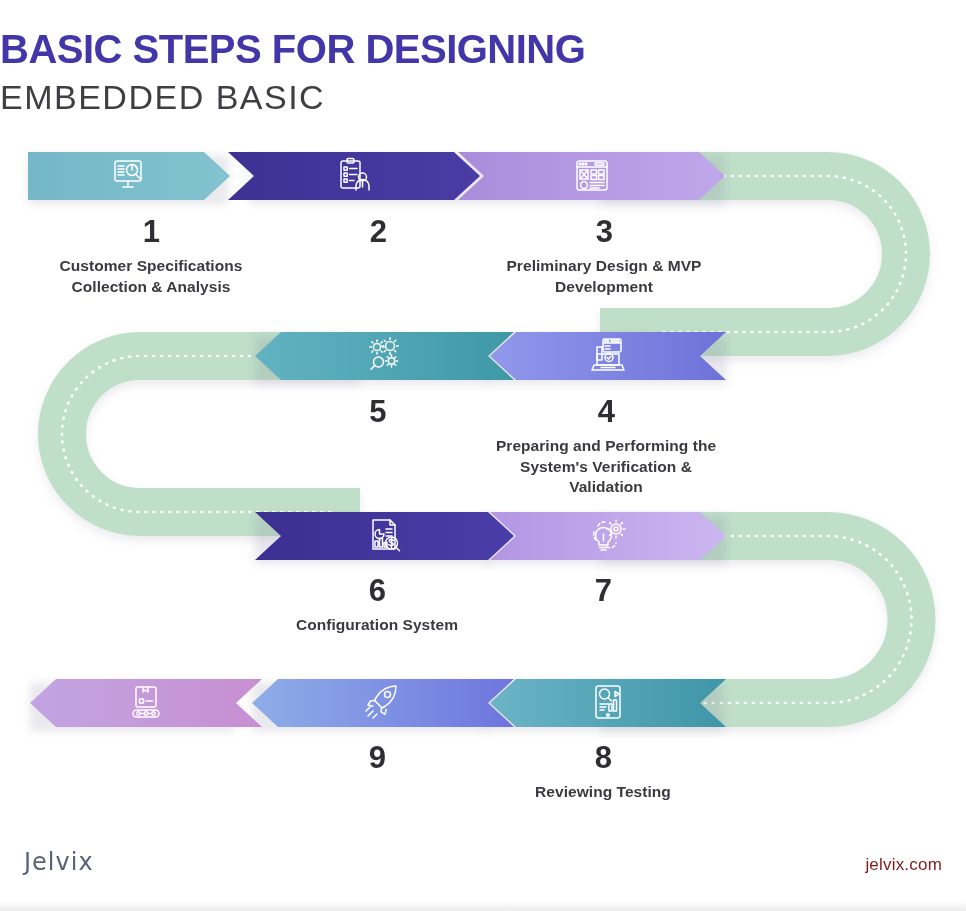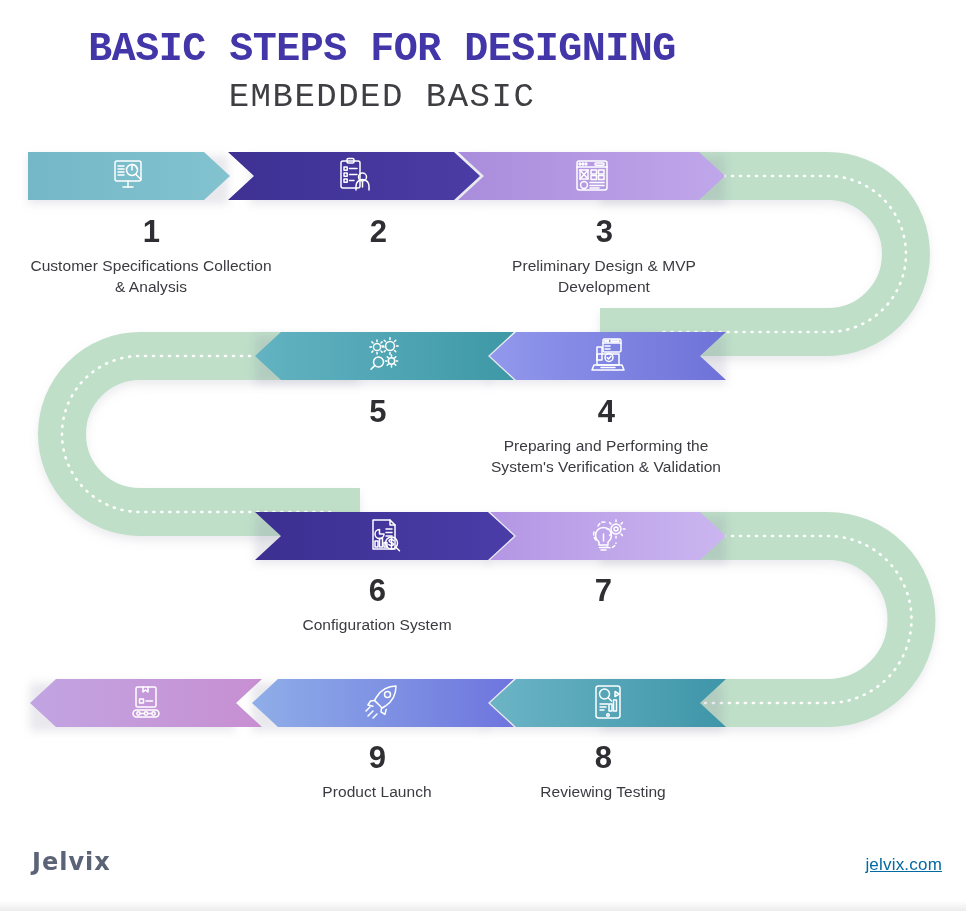--- a/index.html
+++ b/index.html
@@ -7,21 +7,21 @@
   body{
     width:966px;height:911px;
     background:#ffffff;
     font-family:"Liberation Sans","DejaVu Sans",sans-serif;
     overflow:hidden;
     position:relative;
   }
   #stage{position:relative;width:966px;height:911px;overflow:hidden;background:#fff;}
 
   
-  .title-wrap{position:absolute;left:0;top:26px;width:764px;text-align:center;font-family:Liberation Mono, monospace;}
+  .title-wrap{position:absolute;left:0;top:26px;width:764px;text-align:left;}
   .title-main{
     font-size:40px;font-weight:bold;letter-spacing:-0.5px;
     color:#4236A8;line-height:1.18;margin:0;
   }
   .title-sub{
     font-size:34px;font-weight:normal;letter-spacing:1.5px;
     color:#3E3E43;line-height:1.22;margin:0;margin-top:4px;
   }
 
   
@@ -49,33 +49,33 @@
     filter:blur(5px);
   }
 
   
   .cap{position:absolute;text-align:center;}
   .cap .num{
     font-size:31px;font-weight:bold;color:#2E2E33;
     line-height:1.0;margin-bottom:9px;letter-spacing:-0.5px;
   }
   .cap .lbl{
-    font-size:15.5px;font-weight:normal;color:#3A3A40;
+    font-size:15.5px;font-weight:bold;color:#3A3A40;
     line-height:1.33;letter-spacing:0.05px;
   }
 
   
   .footer-logo{
-    position:absolute;left:32px;top:848px;
+    position:absolute;left:24px;top:848px;
     font-size:24px;color:#5B6376;letter-spacing:1px;
-    font-family:"DejaVu Sans",sans-serif;font-weight:700;
+    font-family:"DejaVu Sans",sans-serif;font-weight:400;
   }
   .footer-url{
     position:absolute;right:24px;top:855px;
-    font-size:17px;color:#0369a1;letter-spacing:0.2px;text-decoration:underline;
+    font-size:17px;color:#7f1d1d;letter-spacing:0.2px;
   }
   .bottom-edge{
     position:absolute;left:0;bottom:0;width:966px;height:10px;
     background:linear-gradient(to bottom,#ffffff,#ececed);
   }
 </style>
 </head>
 <body>
 
 <div id="stage">
@@ -327,21 +327,20 @@
             <line x1="15" y1="27" x2="19" y2="27"></line>
           <rect x="24" y="21" width="3" height="7"></rect>
             <rect x="28.5" y="17" width="3" height="11"></rect>
         </svg>
       </span>
     </div>
   </div>
 
   <div class="cap" style="left:277px;top:742px;width:200px;">
     <div class="num">9</div>
-    <div class="lbl">Product Launch</div>
   </div>
   <div class="cap" style="left:503px;top:742px;width:200px;">
     <div class="num">8</div>
     <div class="lbl">Reviewing Testing</div>
   </div>
 
   <div class="footer-logo">Jelvix</div>
   <div class="footer-url">jelvix.com</div>
   <div class="bottom-edge"></div>
 

